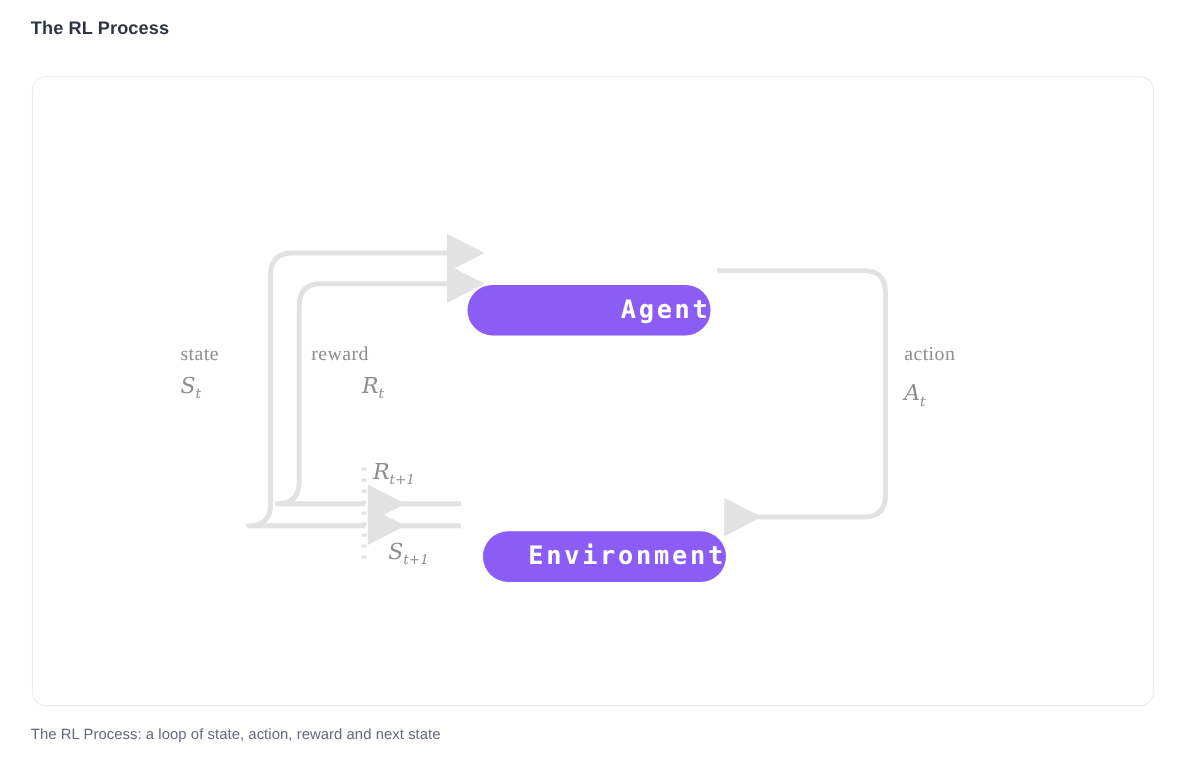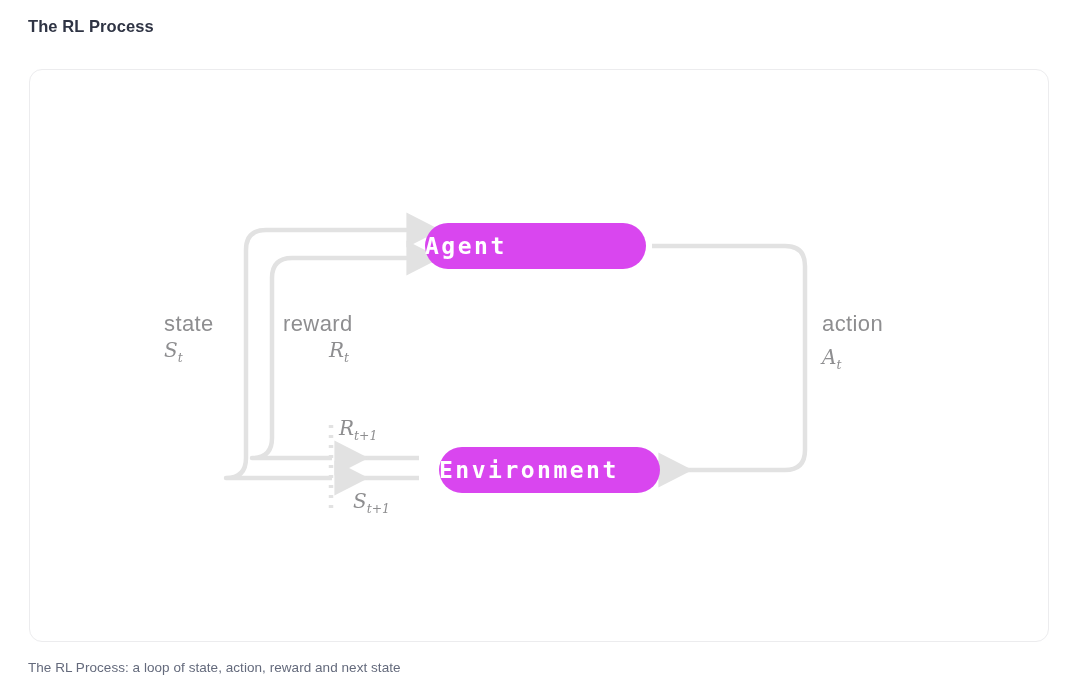--- a/index.html
+++ b/index.html
@@ -52,47 +52,48 @@
     top: 0;
     width: 1080px;
     height: 690px;
     pointer-events: none;
   }
 
   .node-pill {
     position: absolute;
     display: flex;
     align-items: center;
-    justify-content: flex-start;
-    background: #d946ef;
+    justify-content: flex-end;
+    background: #8b5cf6;
     border-radius: 24px;
     color: #ffffff;
     font-family: "DejaVu Sans Mono", monospace;
     font-size: 23px;
     font-weight: bold;
     letter-spacing: 2.5px;
+    margin-top: 36px;
   }
   #node-agent {
     left: 425px;
     top: 223px;
     width: 221px;
     height: 46px;
   }
   #node-environment {
     left: 439px;
     top: 447px;
     width: 221px;
     height: 46px;
   }
 
   .edge-label {
     position: absolute;
     color: #8e8e90;
-    font-family: Liberation Sans, sans-serif;
-    font-size: 22px;
+    font-family: Liberation Serif, serif;
+    font-size: 18px;
     letter-spacing: 0.4px;
     white-space: nowrap;
   }
   .edge-sym {
     position: absolute;
     color: #8e8e90;
     font-family: "DejaVu Serif", serif;
     font-style: italic;
     font-size: 20px;
     white-space: nowrap;

